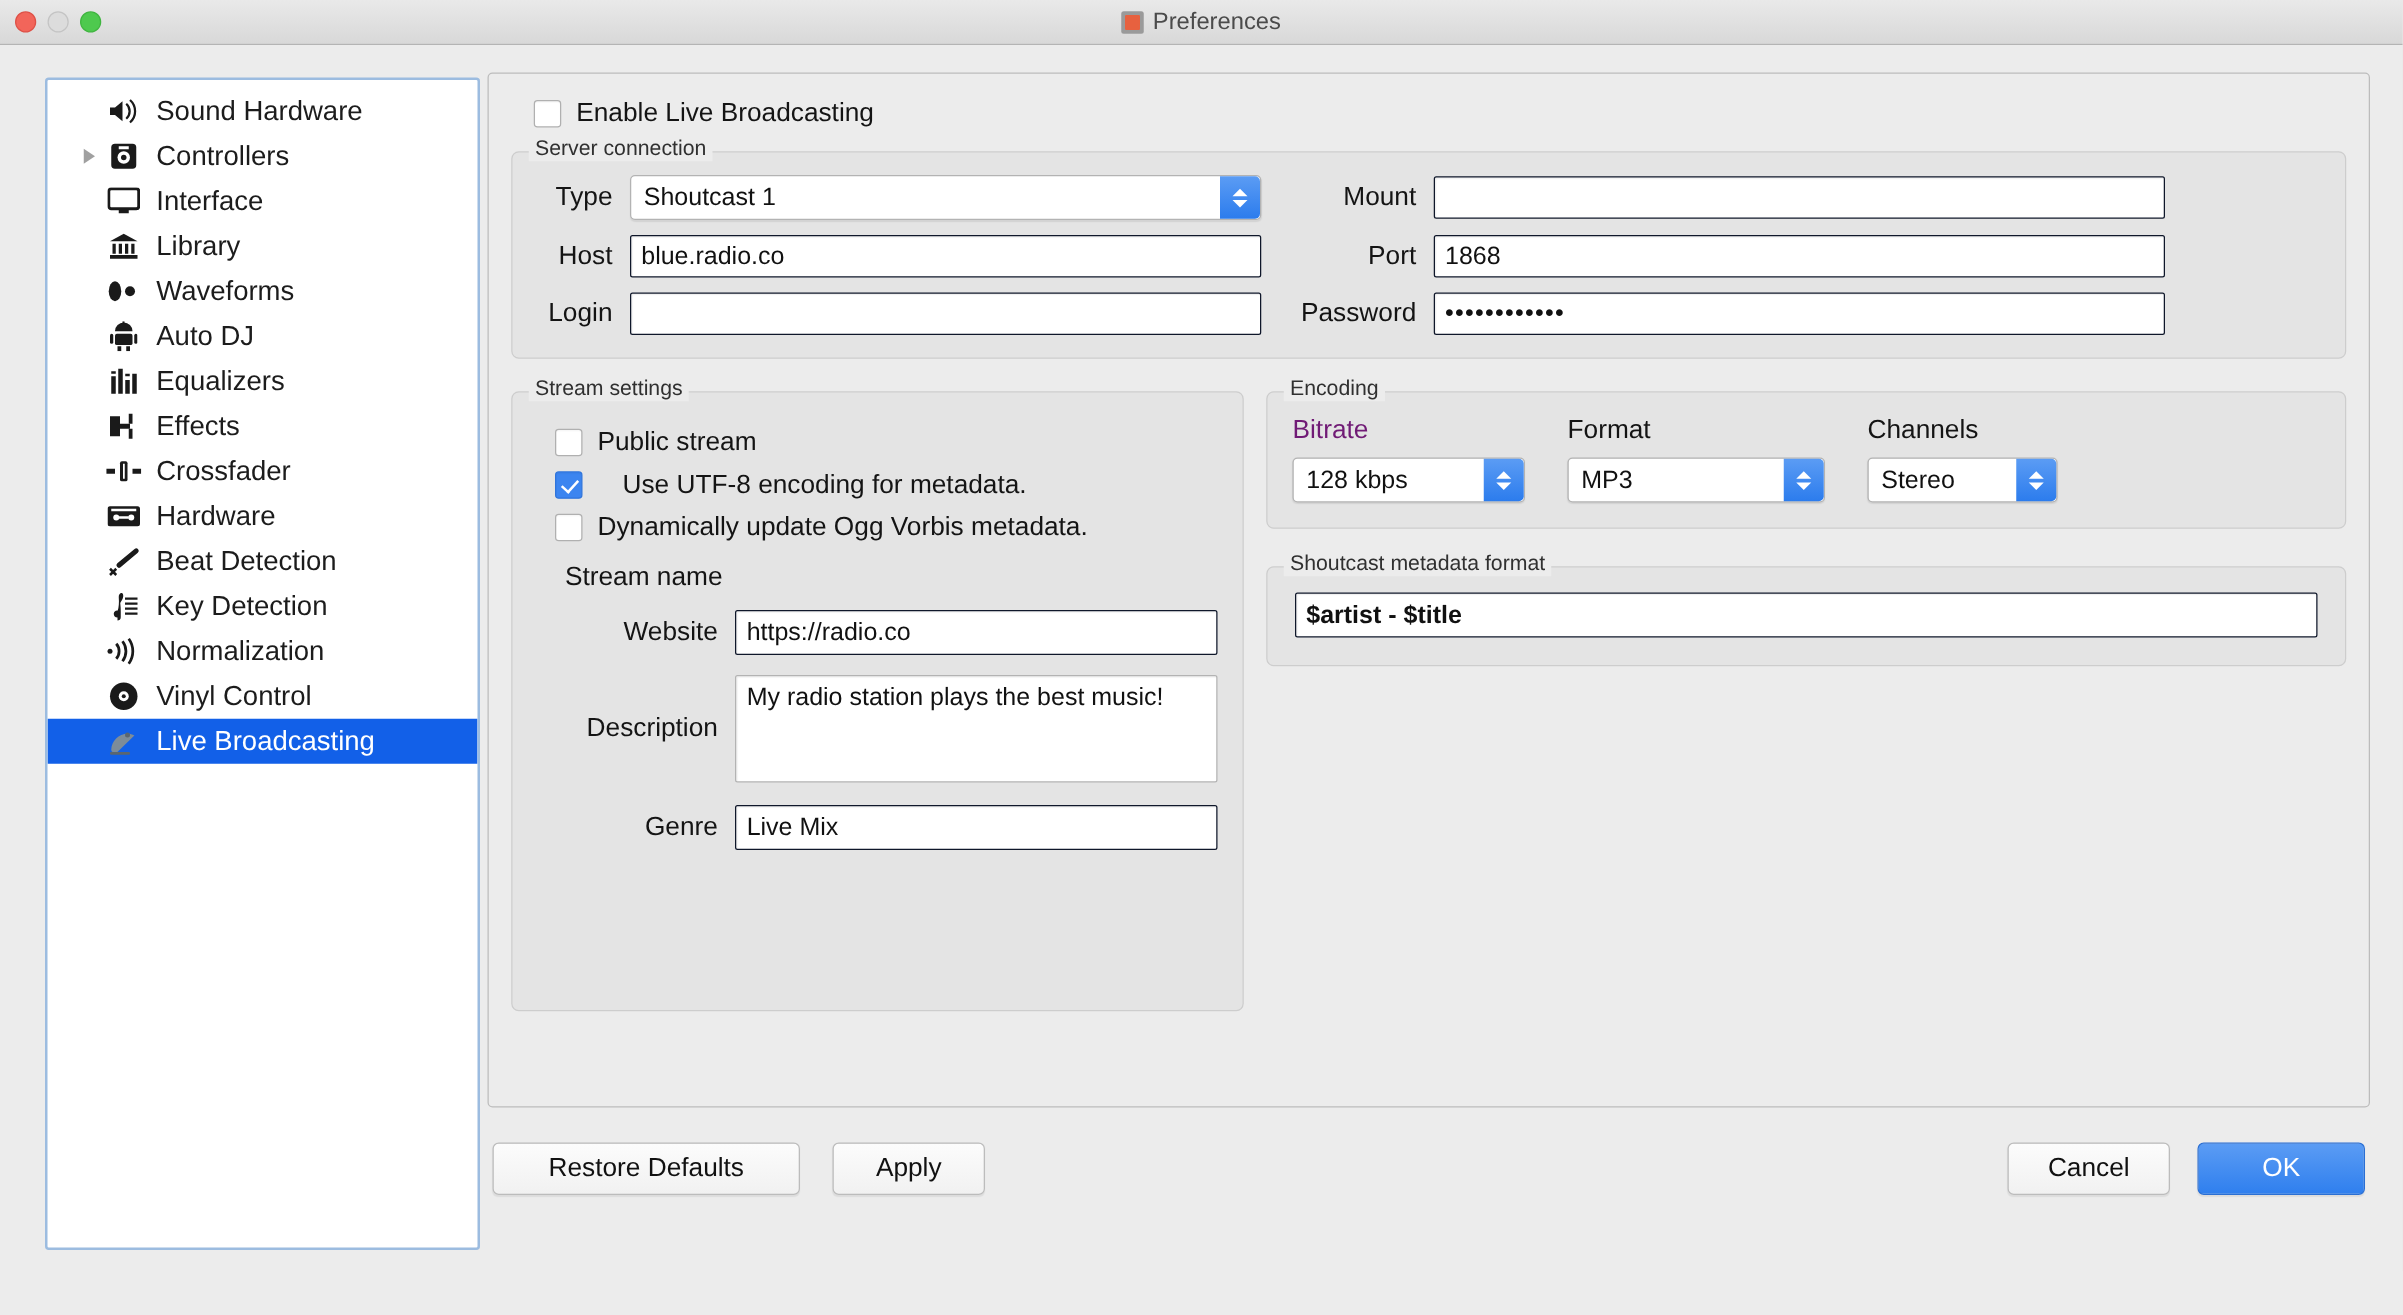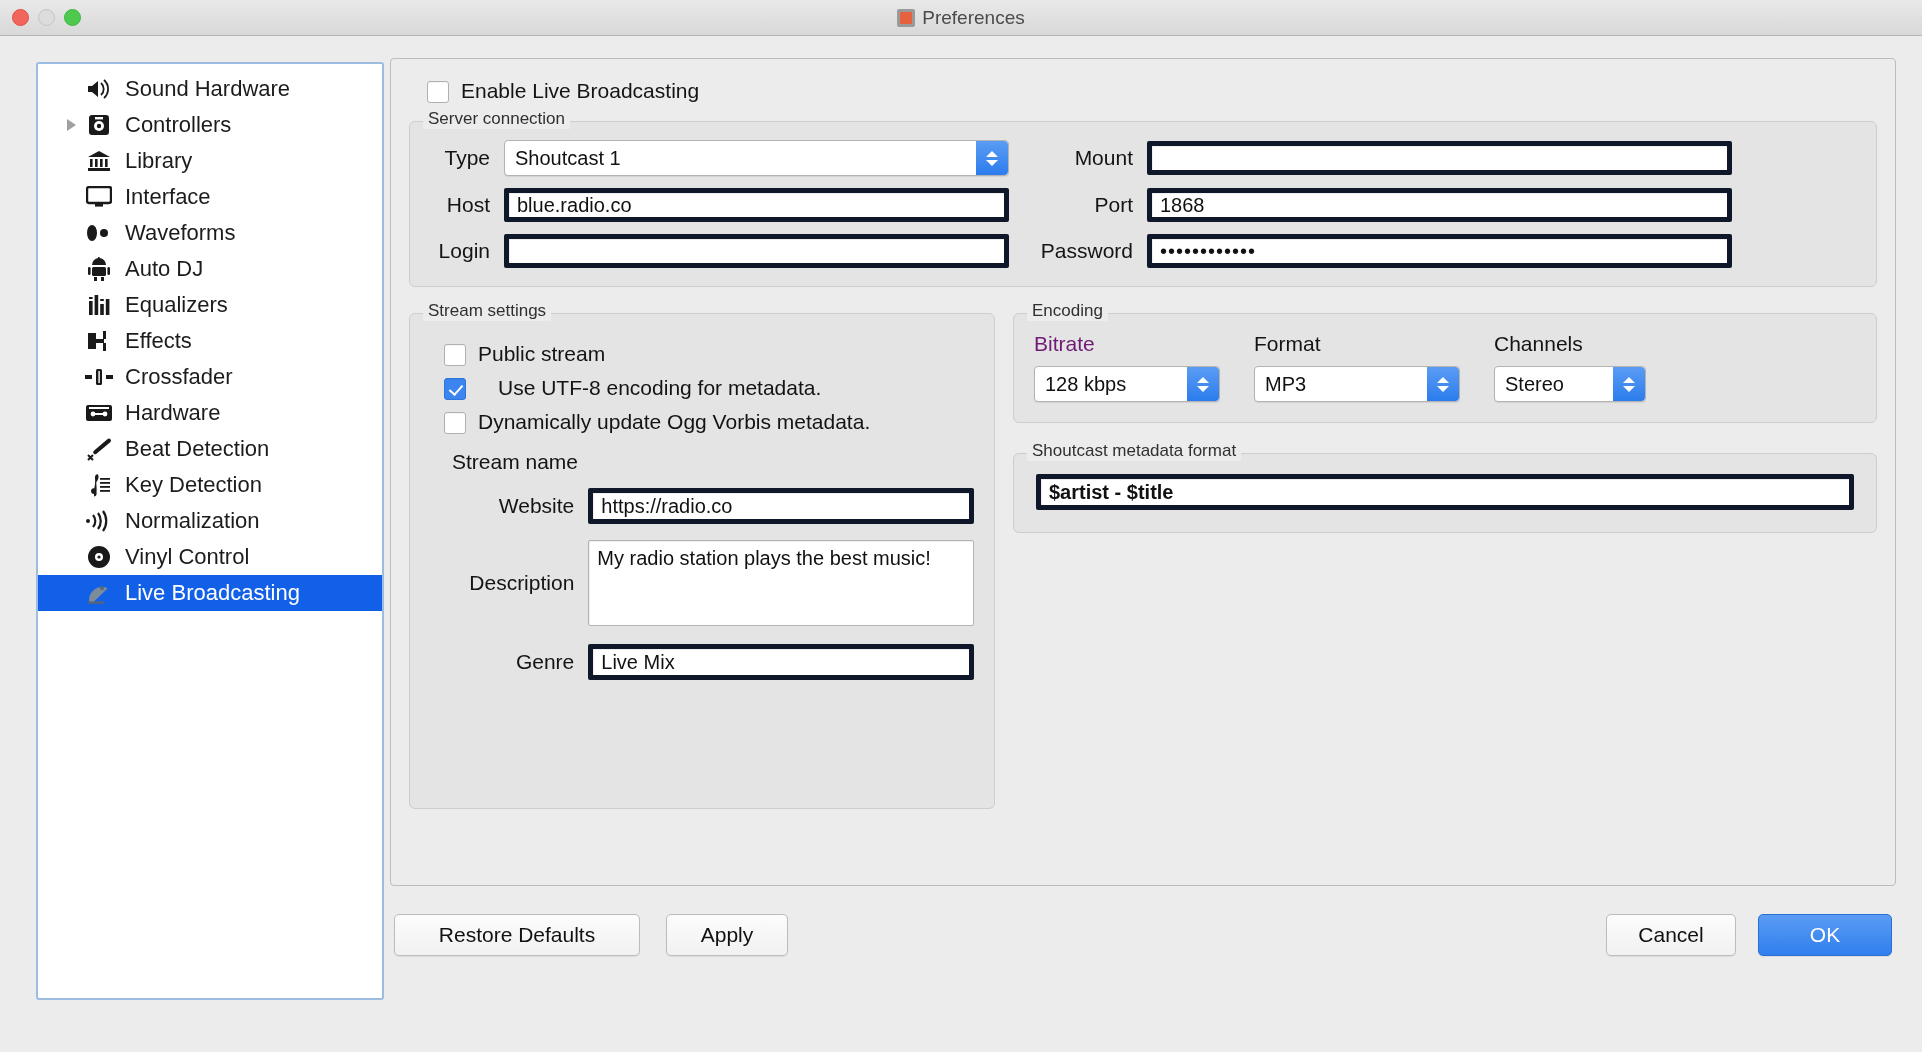--- a/index.html
+++ b/index.html
@@ -96,41 +96,41 @@
     width: 22px; height: 22px; border: 1px solid #b0b0b0; border-radius: 3px;
     background: #fff; flex: 0 0 22px; position: relative;
     box-shadow: inset 0 1px 1px rgba(0,0,0,.04);
   }
   .cb.checked { background: #3c85f0; border-color: #2f74db; }
   .cb.checked::after {
     content: ""; position: absolute; left: 7px; top: 3px;
     width: 6px; height: 11px; border: solid #fff; border-width: 0 2.5px 2.5px 0;
     transform: rotate(42deg);
   }
-  .cb-row { display: flex; align-items: flex-end; gap: 12px; }
+  .cb-row { display: flex; align-items: center; gap: 12px; }
   .cb-row .lbl { font-size: 21px; color: #141414; }
 
   
   .group { position: relative; margin-top: 22px; }
   .group > .glegend {
     position: absolute; top: -12px; left: 14px;
     background: #ececec; padding: 0 5px;
     font-size: 17px; color: #303030; z-index: 2;
   }
   .group > .gbody {
     border: 1px solid #cdcdcd; border-radius: 6px;
     background: #e4e4e4; padding: 20px 18px 18px 18px;
   }
 
   
   .frow { display: flex; align-items: center; margin-bottom: 12px; }
   .frow:last-child { margin-bottom: 0; }
   .flabel { font-size: 21px; color: #141414; text-align: right; padding-right: 14px; }
   .tinput {
-    background: #fff; border: 5px solid #0f172a; border-radius: 2px;
+    background: #fff; border: 1px solid #0f172a; border-radius: 2px;
     height: 34px; font-size: 20px; color: #111;
     padding: 0 8px; display: flex; align-items: center;
     box-shadow: inset 1px 1px 1px rgba(0,0,0,.07);
     overflow: hidden; white-space: nowrap;
   }
   .combo {
     background: #fff; border: 1px solid #b3b3b3; border-radius: 4px;
     height: 36px; display: flex; align-items: center;
     font-size: 20px; color: #111; padding-left: 10px; position: relative;
     box-shadow: 0 1px 1px rgba(0,0,0,.08);
@@ -213,40 +213,40 @@
               <circle cx="12" cy="13" r="5" fill="#fff"></circle>
               <circle cx="12" cy="13" r="2.2" fill="#1a1a1a"></circle>
               <rect x="8" y="4" width="8" height="2.4" fill="#fff"></rect>
             </svg>
           </div>
           <span class="side-label">Controllers</span>
         </div>
         <div class="side-item">
           <div class="side-arrow"></div>
           <div class="side-ico">
+            <svg width="26" height="22" viewBox="0 0 26 22">
+              <rect x="1" y="1" width="24" height="16" rx="2" fill="none" stroke="#1a1a1a" stroke-width="2.4"></rect>
+              <rect x="9" y="18" width="8" height="2.6" fill="#1a1a1a"></rect>
+            </svg>
+          </div>
+          <span class="side-label">Interface</span>
+        </div>
+        <div class="side-item">
+          <div class="side-arrow"></div>
+          <div class="side-ico">
             <svg width="26" height="24" viewBox="0 0 26 24">
               <path d="M13 2l11 6H2z" fill="#1a1a1a"></path>
               <rect x="4" y="10" width="2.6" height="8" fill="#1a1a1a"></rect>
               <rect x="9" y="10" width="2.6" height="8" fill="#1a1a1a"></rect>
               <rect x="14" y="10" width="2.6" height="8" fill="#1a1a1a"></rect>
               <rect x="19" y="10" width="2.6" height="8" fill="#1a1a1a"></rect>
               <rect x="2" y="19" width="22" height="3" fill="#1a1a1a"></rect>
             </svg>
           </div>
           <span class="side-label">Library</span>
-        </div>
-        <div class="side-item">
-          <div class="side-arrow"></div>
-          <div class="side-ico">
-            <svg width="26" height="22" viewBox="0 0 26 22">
-              <rect x="1" y="1" width="24" height="16" rx="2" fill="none" stroke="#1a1a1a" stroke-width="2.4"></rect>
-              <rect x="9" y="18" width="8" height="2.6" fill="#1a1a1a"></rect>
-            </svg>
-          </div>
-          <span class="side-label">Interface</span>
         </div>
         <div class="side-item">
           <div class="side-arrow"></div>
           <div class="side-ico">
             <svg width="28" height="20" viewBox="0 0 28 20">
               <ellipse cx="7" cy="10" rx="5" ry="8" fill="#1a1a1a"></ellipse>
               <circle cx="19" cy="10" r="4" fill="#1a1a1a"></circle>
             </svg>
           </div>
           <span class="side-label">Waveforms</span>

